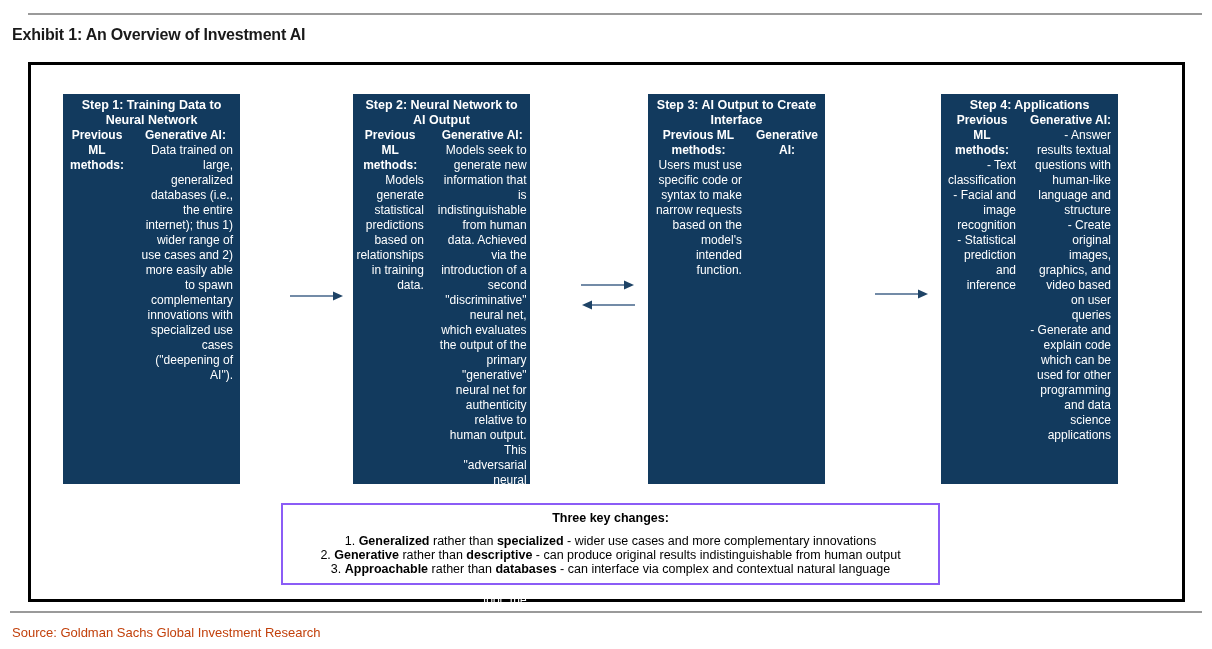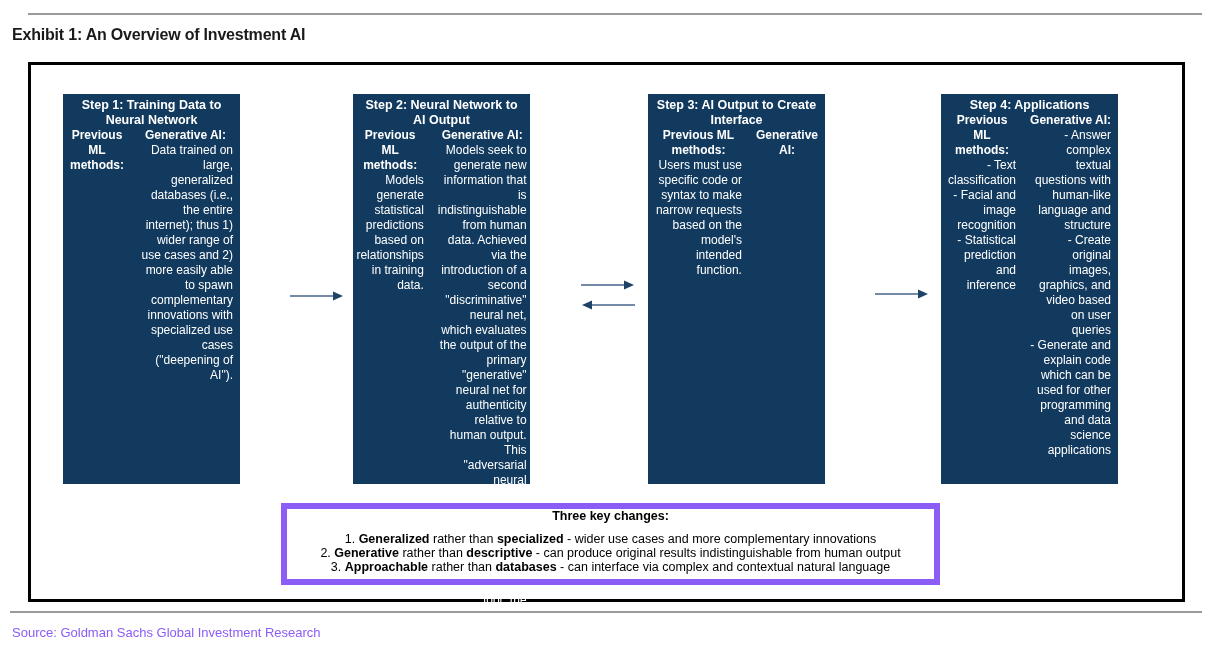--- a/index.html
+++ b/index.html
@@ -39,33 +39,33 @@
     justify-content: center; gap: 14px;
   }
   .section-heading { font-size: 12px; font-weight: bold; line-height: 15px; }
   .section-body { font-size: 12px; line-height: 15px; white-space: pre-line; text-align: right; }
   .arrow { position: absolute; overflow: visible; }
   .arrow.flip { transform: scaleX(-1); }
   .arrow line { stroke: var(--arrow_shaft, #44658A); stroke-width: 1.6; }
   .arrow polygon { fill: var(--arrow_head, #1E4366); }
   .key-box {
     position: absolute; left: 250px; top: 438px; width: 659px; height: 82px;
-    background: #ffffff; border: 6px solid #8b5cf6;
+    background: #ffffff; border: 2px solid #8b5cf6;
     text-align: center; color: #000000;
-    padding-top: 0;
+    padding-top: 6px;
   }
   .key-title { font-size: 12.5px; font-weight: bold; line-height: 15px; margin-bottom: 8px; }
   .key-line { font-size: 12.5px; line-height: 14px; }
   .bottom-rule {
     position: absolute; left: 10px; top: 611px; width: 1192px; height: 2px;
     background: #9a9a9a;
   }
   .source-line {
     position: absolute; left: 12px; top: 625px;
-    font-size: 13px; color: #8b5cf6;
+    font-size: 13px; color: #c2410c;
   }
 </style>
 </head>
 <body>
 
 <div class="top-rule"></div>
 
 <div class="exhibit-title">Exhibit 1: An Overview of Investment AI</div>
 
 <div class="frame">
@@ -114,21 +114,21 @@
     <div class="step-title">Step 4: Applications</div>
     <div class="step-content">
       <div class="section">
         <div class="section-heading">Previous ML methods:</div>
         <div class="section-body">- Text classification
 - Facial and image recognition
 - Statistical prediction and inference</div>
       </div>
       <div class="section">
         <div class="section-heading">Generative AI:</div>
-        <div class="section-body">- Answer complex textual questions with human-like language and structure
+        <div class="section-body">- Answer results textual questions with human-like language and structure
 - Create original images, graphics, and video based on user queries
 - Generate and explain code which can be used for other programming and data science applications</div>
       </div>
     </div>
   </div>
 
   <svg class="arrow" style="left:259px; top:226px" width="54" height="10">
     <line x1="0" y1="5" x2="43" y2="5"></line>
     <polygon points="43,0.5 53,5 43,9.5"></polygon>
   </svg>

